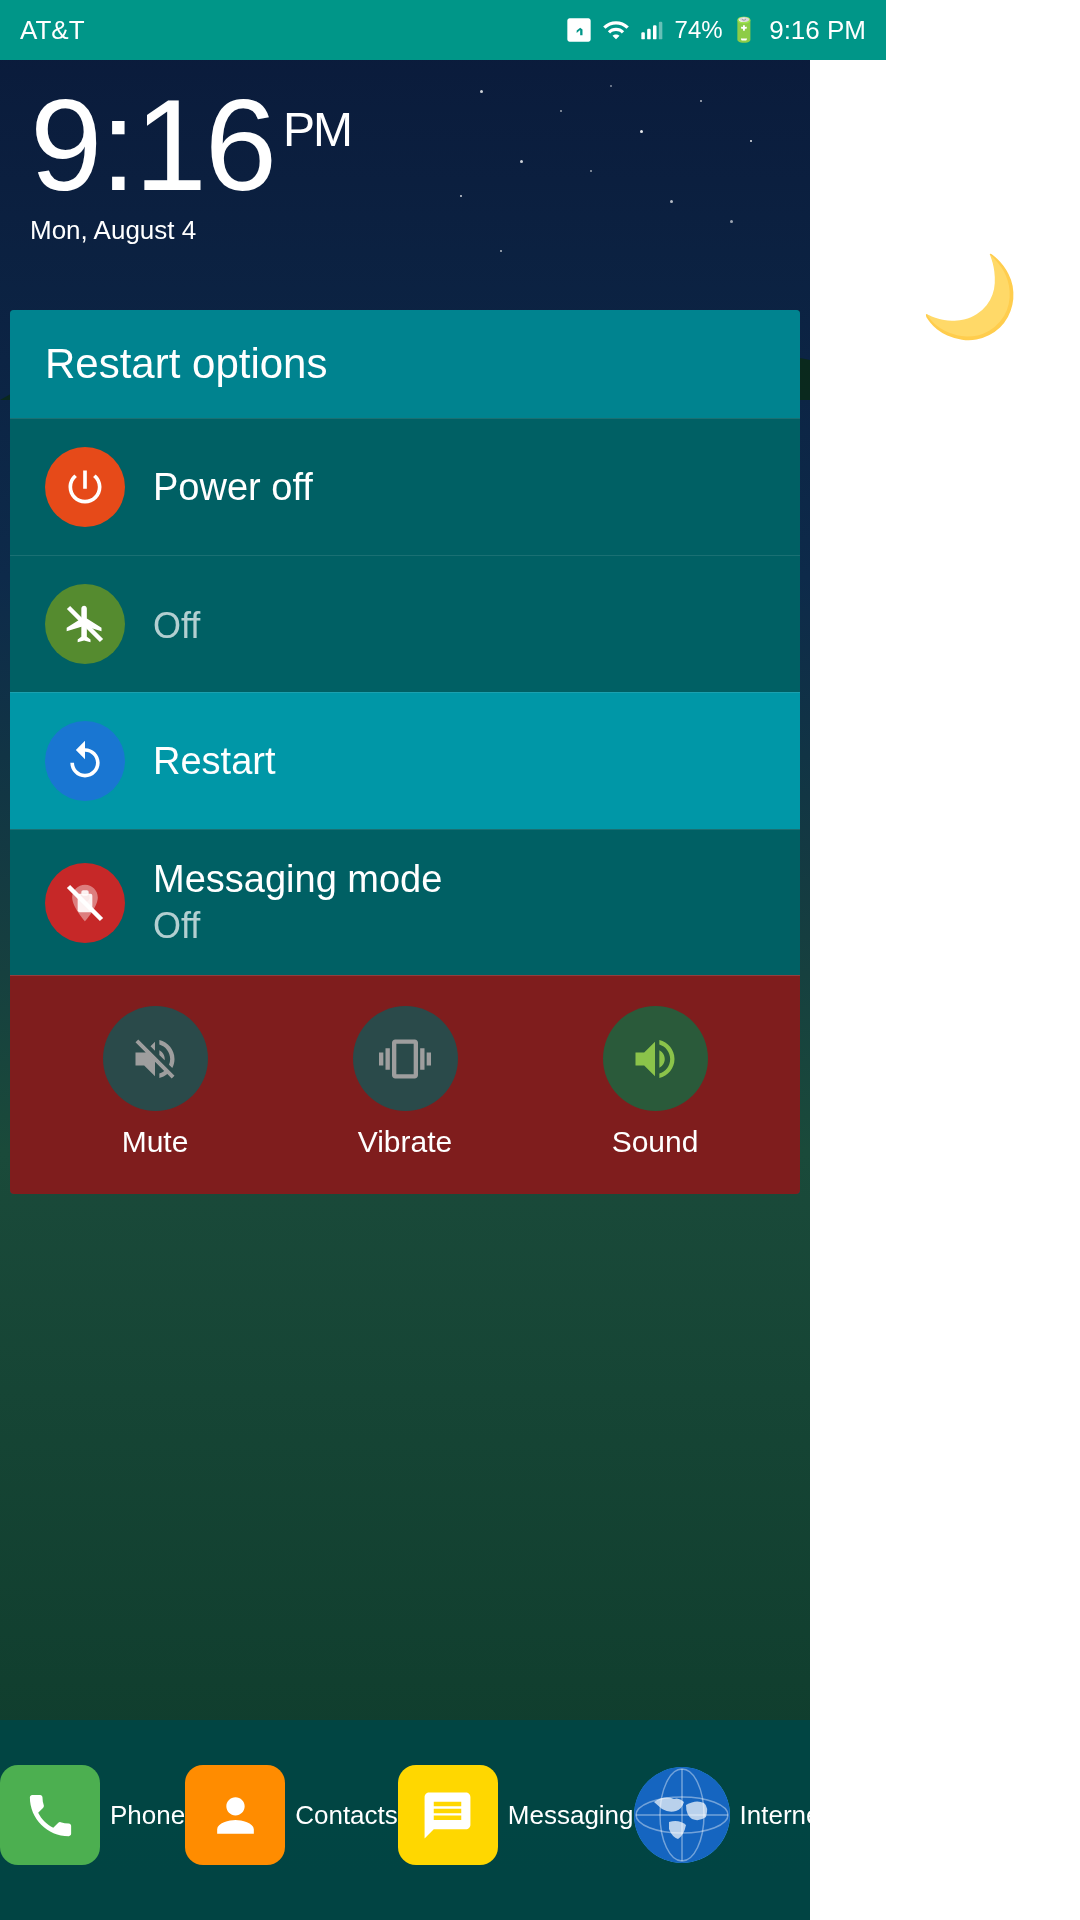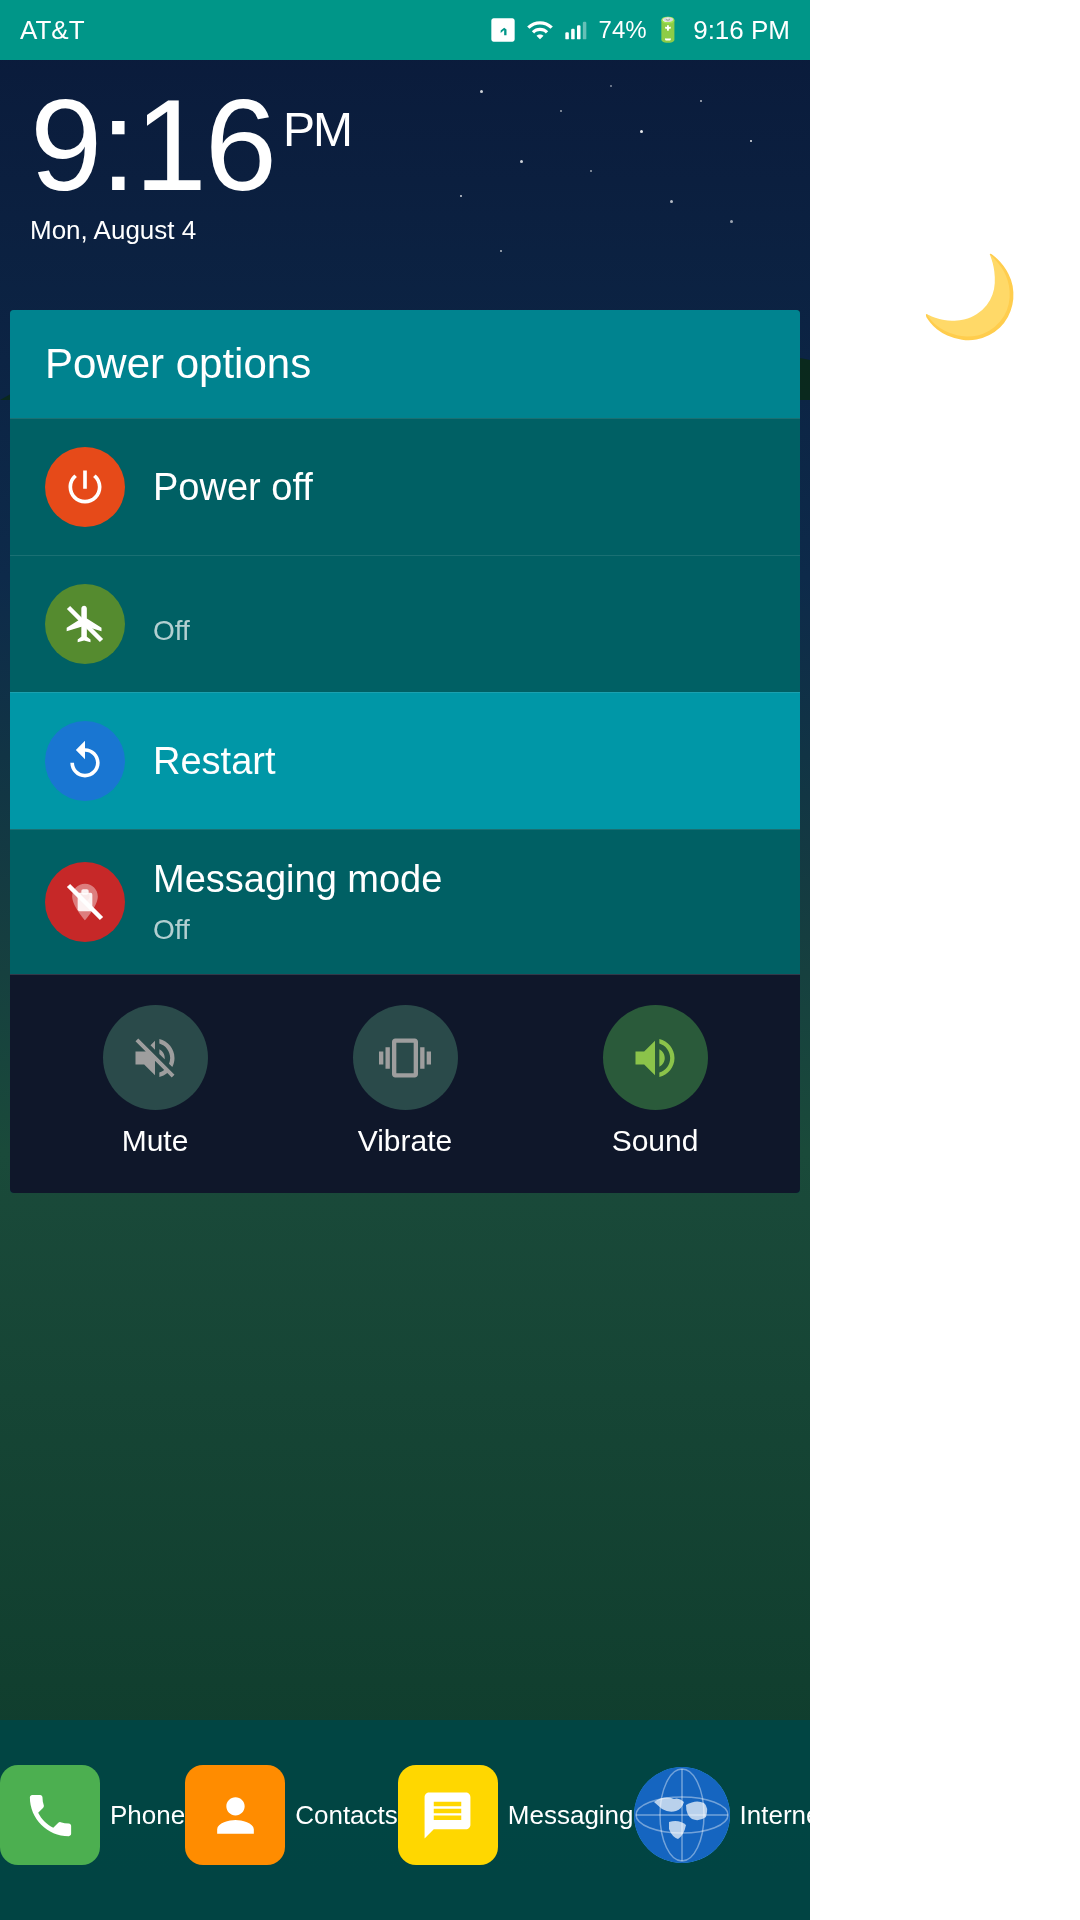--- a/index.html
+++ b/index.html
@@ -17,21 +17,21 @@
       width: 810px;
       height: 1920px;
       background: linear-gradient(180deg, #0a1a3a 0%, #0d2a4a 30%, #1a4a3a 60%, #0d3a2a 100%);
       z-index: 0;
     }
 
     
     .status-bar {
       position: absolute;
       top: 0; left: 0;
-      width: 810px;
+      width: 886px;
       height: 60px;
       background: #009688;
       display: flex;
       align-items: center;
       justify-content: space-between;
       padding: 12px 20px;
       z-index: 100;
     }
     .status-carrier {
       color: white;
@@ -154,31 +154,31 @@
     .menu-text {
       margin-left: 28px;
     }
     .menu-label {
       color: white;
       font-size: 38px;
       font-weight: 400;
     }
     .menu-sublabel {
       color: rgba(255,255,255,0.7);
-      font-size: 28px;
-      margin-top: 13px;
+      font-size: 36px;
+      margin-top: 4px;
     }
 
     
     .sound-modes {
       display: flex;
       justify-content: space-around;
       align-items: center;
       padding: 30px 20px 35px;
-      background: #0f172a;
+      background: #7f1d1d;
       border-top: 1px solid rgba(255,255,255,0.15);
     }
 
     .sound-btn {
       display: flex;
       flex-direction: column;
       align-items: center;
       gap: 14px;
       cursor: pointer;
     }
@@ -351,21 +351,21 @@
 
 <div class="lock-time">
   <div class="lock-time-main">
     <span>9:16</span><span class="lock-time-pm">PM</span>
   </div>
   <div class="lock-date">Mon, August 4</div>
 </div>
 
 <div class="device-options">
   <div class="device-options-header">
-    <span class="device-options-title">Power options</span>
+    <span class="device-options-title">Restart options</span>
   </div>
 
   <div class="menu-item">
     <div class="menu-icon orange">
       <svg width="44" height="44" viewBox="0 0 24 24" fill="white">
         <path d="M13 3h-2v10h2V3zm4.83 2.17l-1.42 1.42C17.99 7.86 19 9.81 19 12c0 3.87-3.13 7-7 7s-7-3.13-7-7c0-2.19 1.01-4.14 2.58-5.42L6.17 5.17C4.23 6.82 3 9.26 3 12c0 4.97 4.03 9 9 9s9-4.03 9-9c0-2.74-1.23-5.18-3.17-6.83z"></path>
       </svg>
     </div>
     <div class="menu-text">
       <div class="menu-label">Power off</div>

